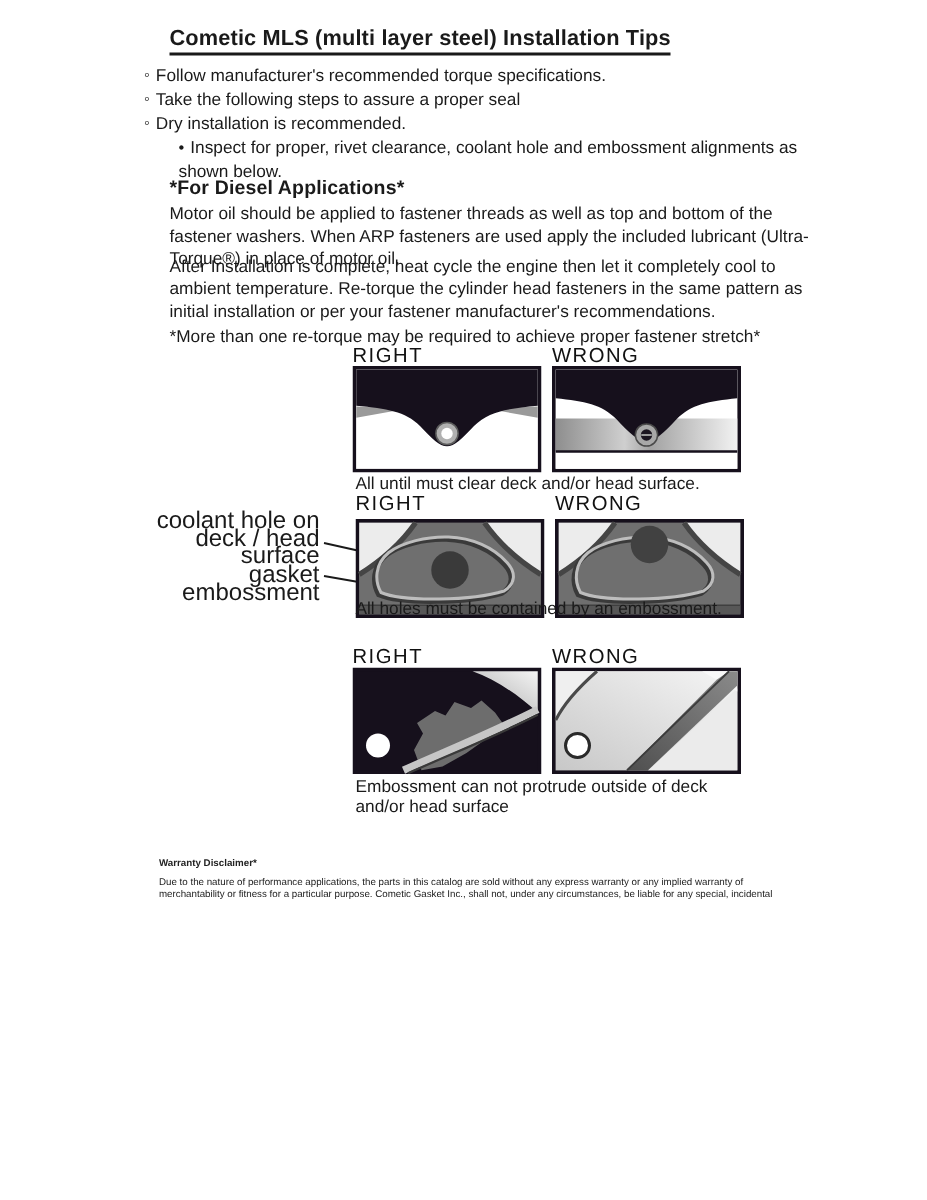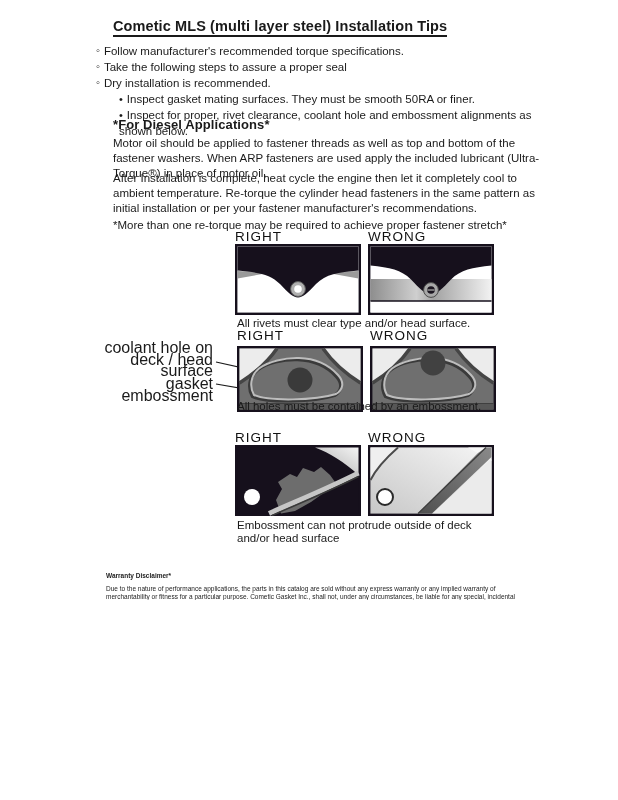--- a/index.html
+++ b/index.html
@@ -31,21 +31,20 @@
 <body>
 
 <div class="page">
 
   <div class="abs title">Cometic MLS (multi layer steel) Installation Tips</div>
 
   <div class="abs tips">
     <div class="tip-row"><span>Follow manufacturer's recommended torque specifications.</span></div>
     <div class="tip-row"><span>Take the following steps to assure a proper seal</span></div>
     <div class="tip-row"><span>Dry installation is recommended.</span></div>
-    <div class="subtip-row"><span>Inspect gasket mating surfaces.  They must be smooth 50RA or finer.</span></div>
     <div class="subtip-row"><span>Inspect for proper, rivet clearance, coolant hole and embossment alignments as shown below.</span></div>
   </div>
 
   <div class="abs diesel-heading">*For Diesel Applications*</div>
   <div class="abs para" style="top:136px;">Motor oil should be applied to fastener threads as well as top and bottom of the fastener washers. When ARP fasteners are used apply the included lubricant (Ultra-Torque®) in place of motor oil.</div>
   <div class="abs para" style="top:171px;">After Installation is complete, heat cycle the engine then let it completely cool to ambient temperature. Re-torque the cylinder head fasteners in the same pattern as initial installation or per your fastener manufacturer's recommendations.</div>
   <div class="abs para" style="top:218px;">*More than one re-torque may be required to achieve proper fastener stretch*</div>
 
   <div class="abs rw-header" style="left:235px;top:229px;">RIGHT</div>
   <div class="abs rw-header" style="left:368px;top:229px;">WRONG</div>
@@ -75,21 +74,21 @@
       <rect x="2.5" y="35" width="121" height="22" fill="url(#g1w)"></rect>
       <path d="M2.5,2.5 H123.5 V21.5 C104,23.5 93,25.5 83,35.5 C75,44 68.5,50.5 63,50.5 C57.5,50.5 51,44 43,35.5 C33,25.5 22,23.5 2.5,21.5 Z" fill="#16101c"></path>
       <rect x="2.5" y="57" width="121" height="11.4" fill="#ffffff"></rect>
       <line x1="2.5" y1="57" x2="123.5" y2="57" stroke="#16101c" stroke-width="1.6"></line>
       <circle cx="63" cy="46" r="7.4" fill="#a8a8a8" stroke="#4a4a4a" stroke-width="1"></circle>
       <circle cx="63" cy="46" r="3.8" fill="#1b1520"></circle>
       <line x1="59.5" y1="46" x2="66.5" y2="46" stroke="#9a9a9a" stroke-width="1.4"></line>
     </svg>
   </div>
 
-  <div class="abs caption" style="left:237px;top:317px;">All rivets must clear type and/or head surface.</div>
+  <div class="abs caption" style="left:237px;top:317px;">All until must clear deck and/or head surface.</div>
 
   <div class="abs rw-header" style="left:237px;top:328px;">RIGHT</div>
   <div class="abs rw-header" style="left:370px;top:328px;">WRONG</div>
 
   <div class="abs diagram-label" style="left:103px;top:342px;">
     <span>coolant hole on</span><br>
     <span>deck / head surface</span>
   </div>
   <div class="abs diagram-label" style="left:103px;top:378px;">gasket embossment</div>
 

